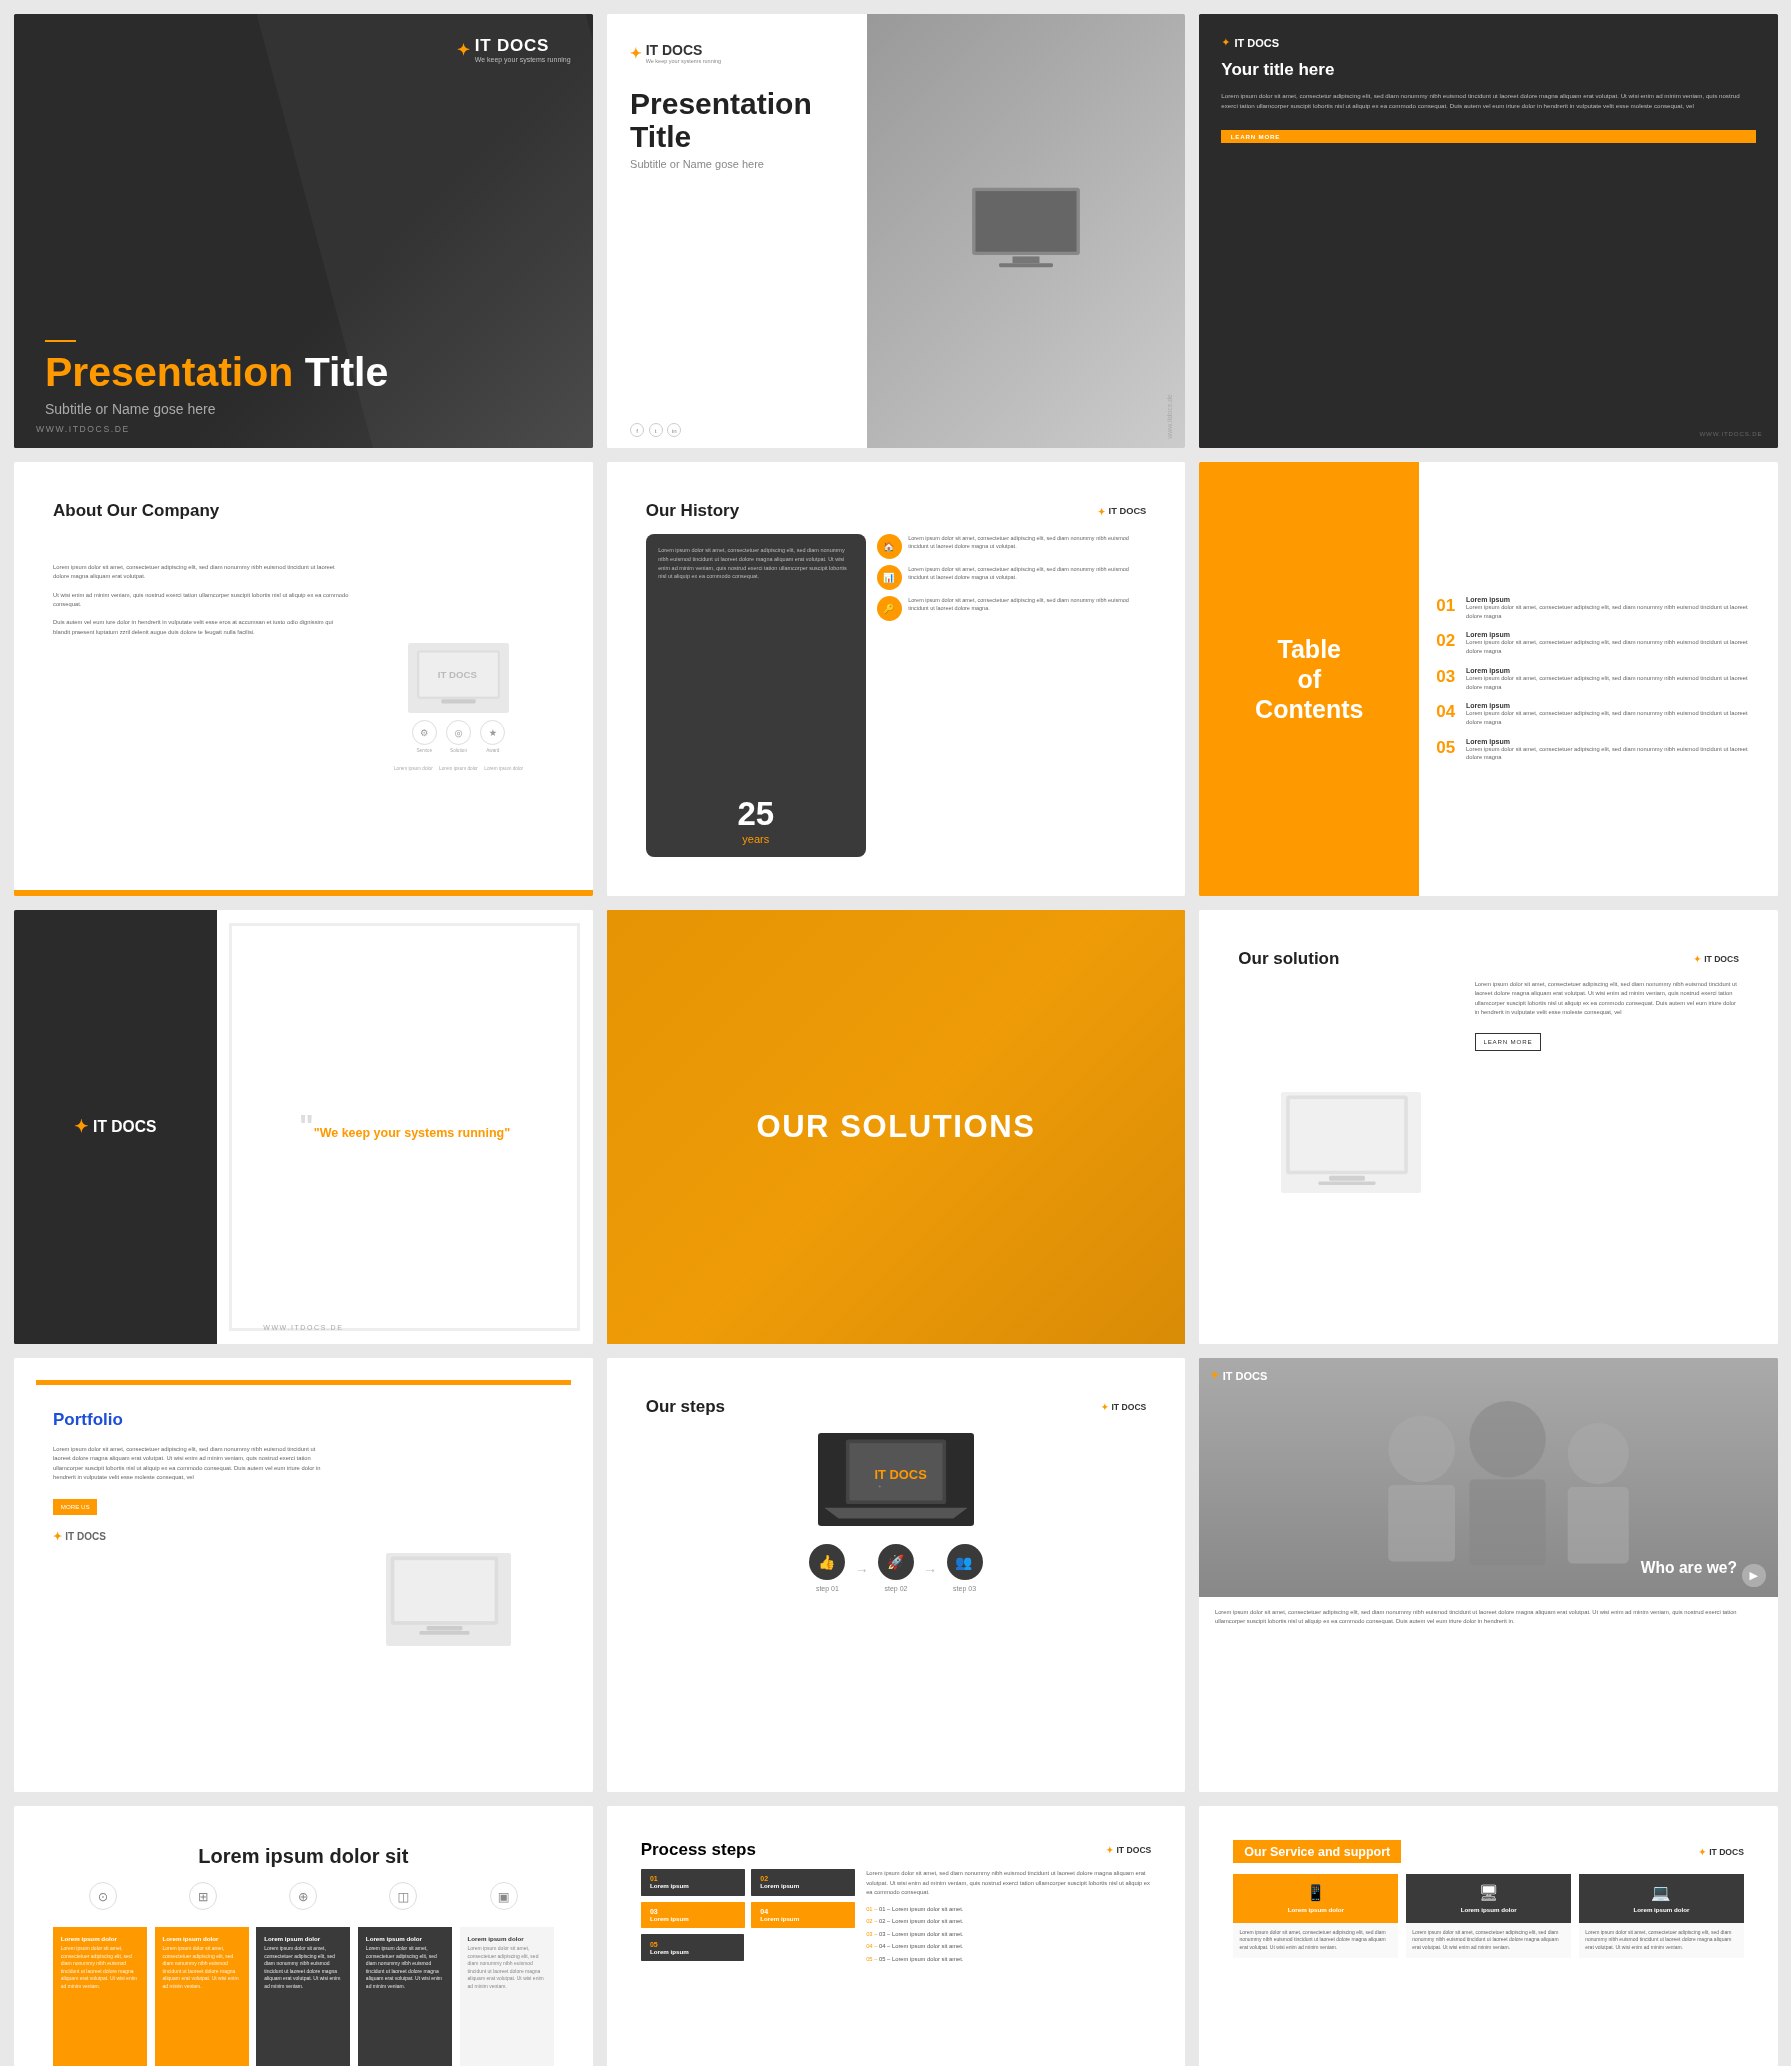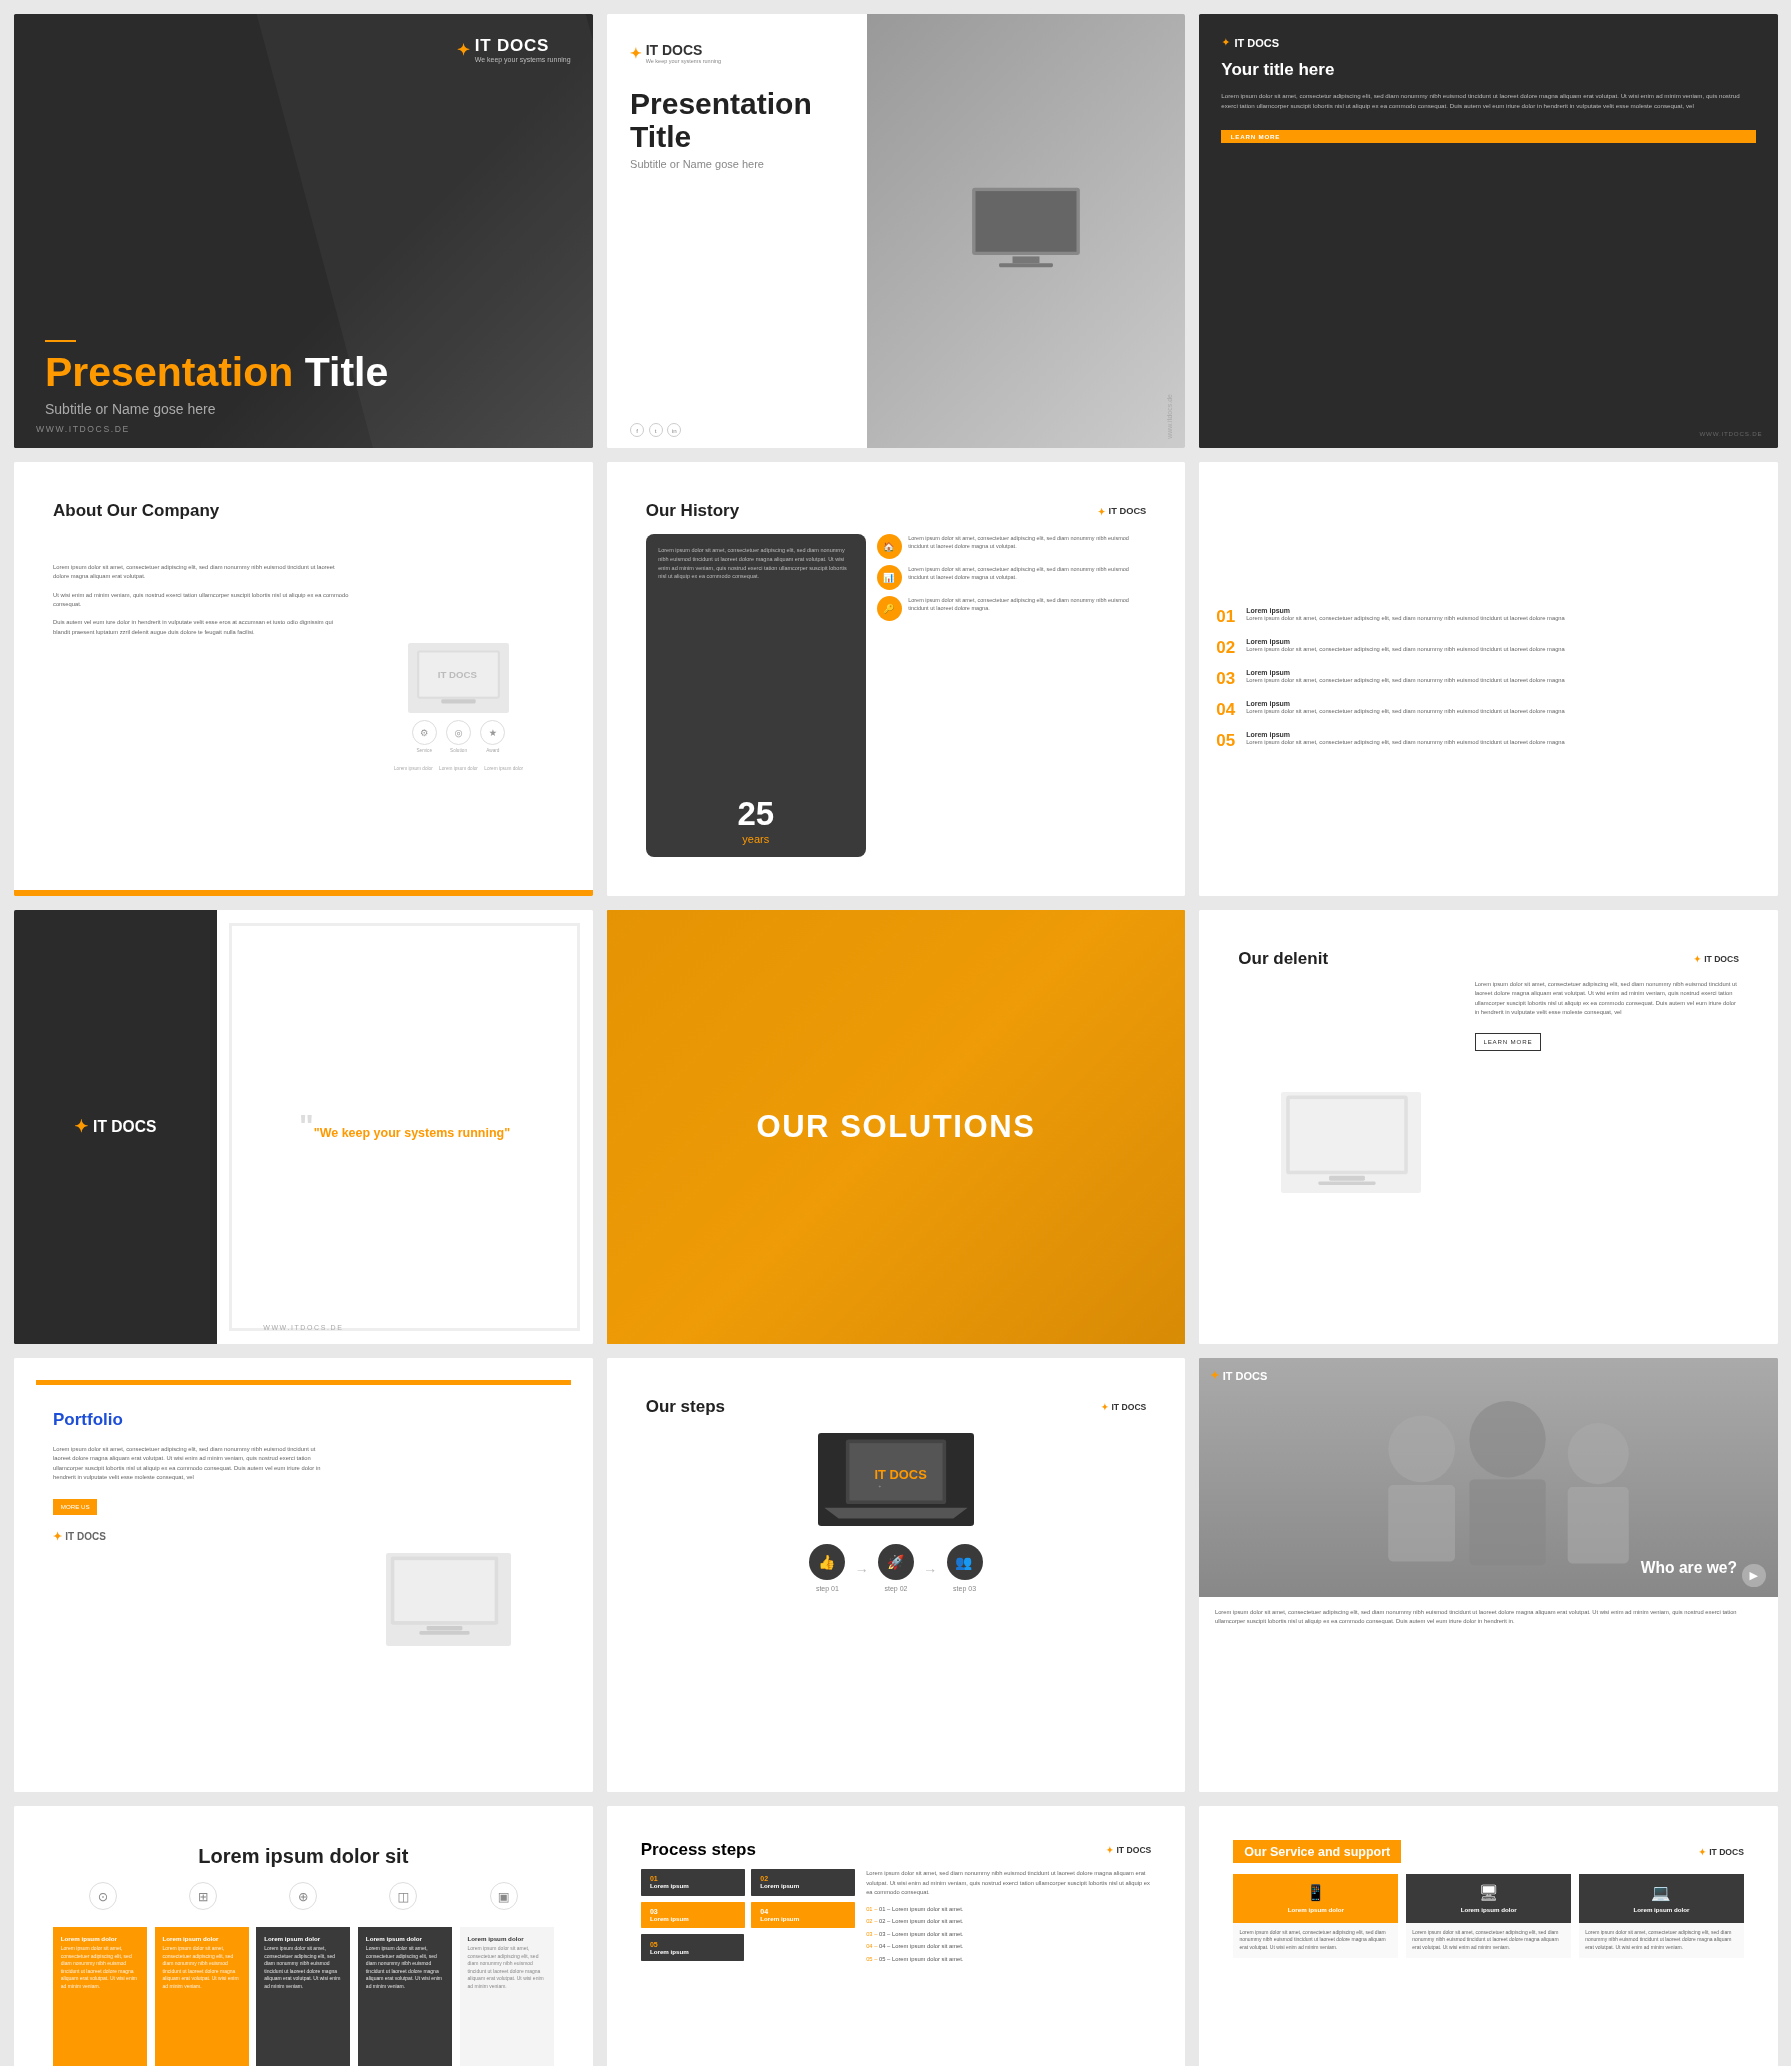--- a/index.html
+++ b/index.html
@@ -352,20 +352,23 @@
           <div class="history-item">
             <div class="history-icon">🔑</div>
             <p class="history-text">Lorem ipsum dolor sit amet, consectetuer adipiscing elit, sed diam nonummy nibh euismod tincidunt ut laoreet dolore magna.</p>
           </div>
         </div>
       </div>
     </div>
   </div>
 
   <div class="slide slide-6">
+    <div class="left-orange">
+      <h2>Table<br>of<br>Contents</h2>
+    </div>
     <div class="right-items">
       <div class="toc-item">
         <span class="toc-num">01</span>
         <div>
             <div class="toc-title">Lorem ipsum</div>
             <div class="toc-text">Lorem ipsum dolor sit amet, consectetuer adipiscing elit, sed diam nonummy nibh euismod tincidunt ut laoreet dolore magna</div>
           </div>
       </div>
       <div class="toc-item">
         <span class="toc-num">02</span>
@@ -416,21 +419,21 @@
   <div class="slide slide-8">
     <div class="photo-overlay"></div>
     <div class="content">
       <h2>OUR SOLUTIONS</h2>
     </div>
   </div>
 
   <div class="slide slide-9">
     <div style="padding:17px;height:100%;display:flex;flex-direction:column;">
       <div class="header-row">
-        <h3>Our delenit</h3>
+        <h3>Our solution</h3>
         <div class="logo-sm-inline">
           <span class="li">✦</span>
           <span class="lt">IT DOCS</span>
         </div>
       </div>
       <div class="content-row" style="flex:1;display:flex;gap:11px;">
         <div class="left">
           <div class="monitor-box">
             <svg viewBox="0 0 180 130" width="132" height="93">
               <rect x="5" y="5" width="170" height="110" rx="4" fill="#e0e0e0"></rect>

